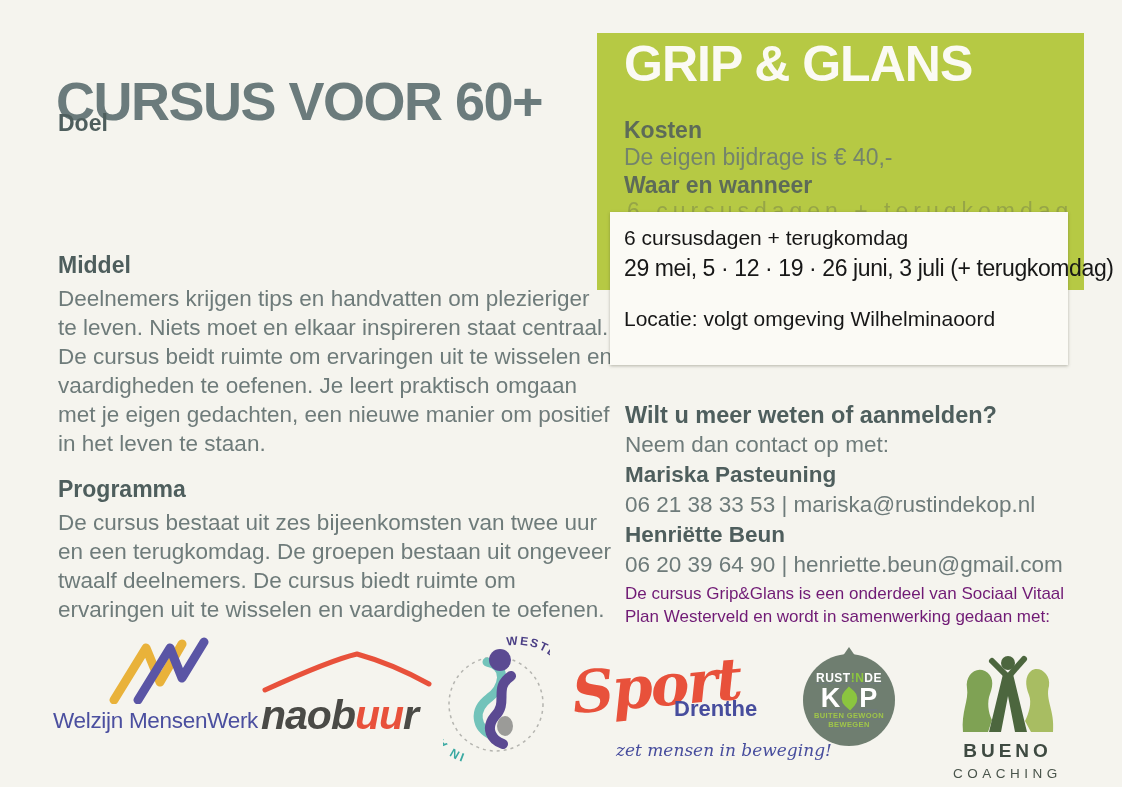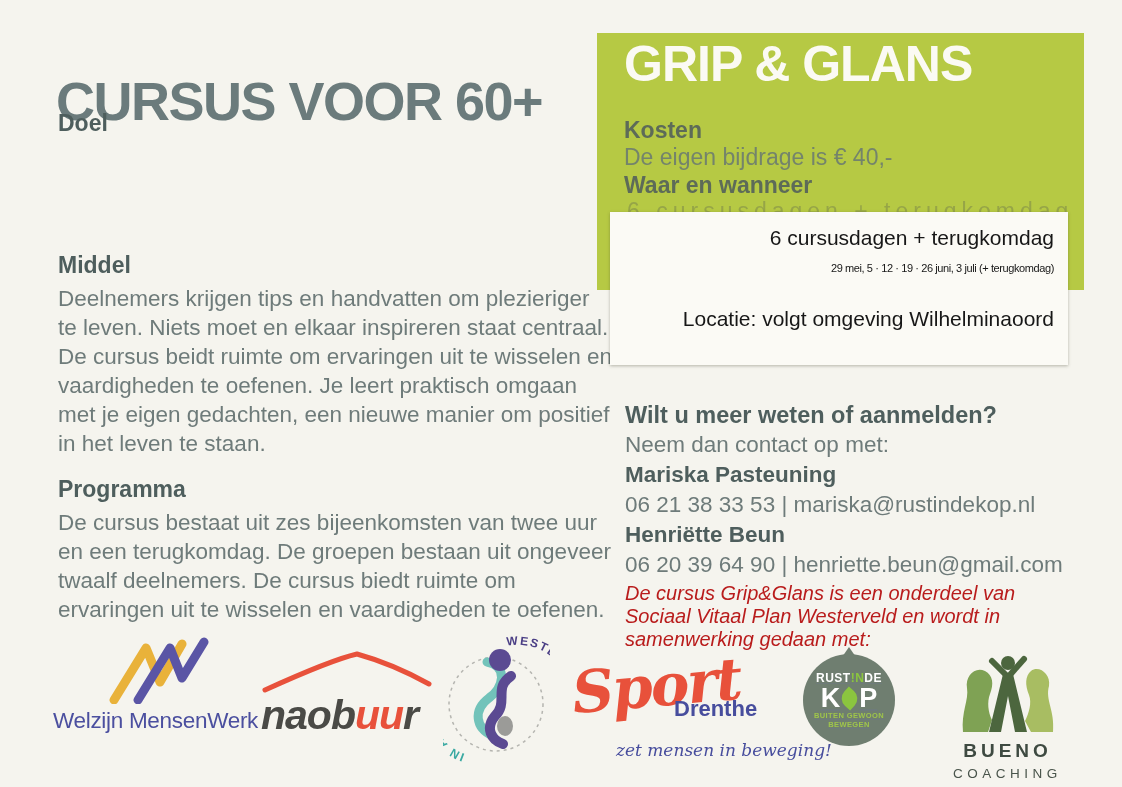--- a/index.html
+++ b/index.html
@@ -18,21 +18,20 @@
   .sec{position:absolute;left:58px;width:556px;}
   .sec-doel{top:110px;}
   .sec-middel{top:252px;}
   .sec-programma{top:476px;}
   .h-sec{font-size:23px;font-weight:700;color:#4e5e5d;margin:0 0 5px 0;}
   .p-sec{font-size:22.5px;line-height:29px;margin:0;color:#6e7b7a;}
   
   .panel{
     position:absolute;left:597px;top:33px;width:487px;height:257px;
     background:#b6c944;
-    text-align:right;
   }
   .panel-title{
     position:absolute;left:27px;top:2px;margin:0;
     font-size:50px;font-weight:800;letter-spacing:-1px;color:#fbfaf3;
     white-space:nowrap;
   }
   .panel-h{position:absolute;left:27px;font-size:23px;font-weight:700;color:#5d6b58;white-space:nowrap;}
   .panel-t{position:absolute;left:27px;font-size:23px;color:#74846b;white-space:nowrap;}
   .ph-kosten{top:84px;}
   .pt-kosten{top:111px;}
@@ -42,28 +41,28 @@
     font-size:23px;letter-spacing:5px;color:#8c9a48;opacity:.75;
     filter:blur(.5px);white-space:nowrap;
   }
   .label-note{
     position:absolute;left:13px;top:179px;width:458px;height:153px;
     background:#fbfaf5;box-sizing:border-box;padding:11px 14px;
     box-shadow:0 1px 3px rgba(60,60,40,.35);
     color:#171717;font-size:21px;line-height:30px;
   }
   .label-note .ln{white-space:nowrap;}
-  .label-note .l3{font-size:11px;letter-spacing:-.4px;}
+  .label-note .l3{font-size:23px;letter-spacing:-.4px;}
   .label-note .l4{margin-top:21px;}
   
   .contact{position:absolute;left:625px;top:400px;width:450px;}
   .c-line{font-size:22.5px;line-height:30px;color:#6e7b7a;white-space:nowrap;}
   .c-bold{font-weight:700;color:#4e5e5d;}
   .c-head{font-size:23.5px;}
-  .c-foot{font-size:20px;line-height:23px;margin-top:2px;width:440px;color:#b91c1c;white-space:normal;font-style:italic;}
+  .c-foot{font-size:17px;line-height:23px;margin-top:2px;width:440px;color:#701a75;white-space:normal;}
   
   .logo{position:absolute;}
   .lz-welzijn{left:48px;top:636px;width:215px;height:100px;text-align:center;}
   .lz-welzijn .wz-text{font-size:22.5px;color:#4b4f9f;font-weight:500;letter-spacing:-.3px;white-space:nowrap;}
   .lz-naobuur{left:261px;top:648px;width:175px;height:92px;}
   .nb-word{font-size:41px;font-weight:700;font-style:italic;letter-spacing:-1px;color:#4a4a46;white-space:nowrap;margin-top:-6px;}
   .nb-red{color:#e8513b;}
   .lz-inactie{left:443px;top:634px;width:107px;height:138px;}
   .lz-sport{left:570px;top:656px;width:205px;height:110px;}
   .sp-script{

